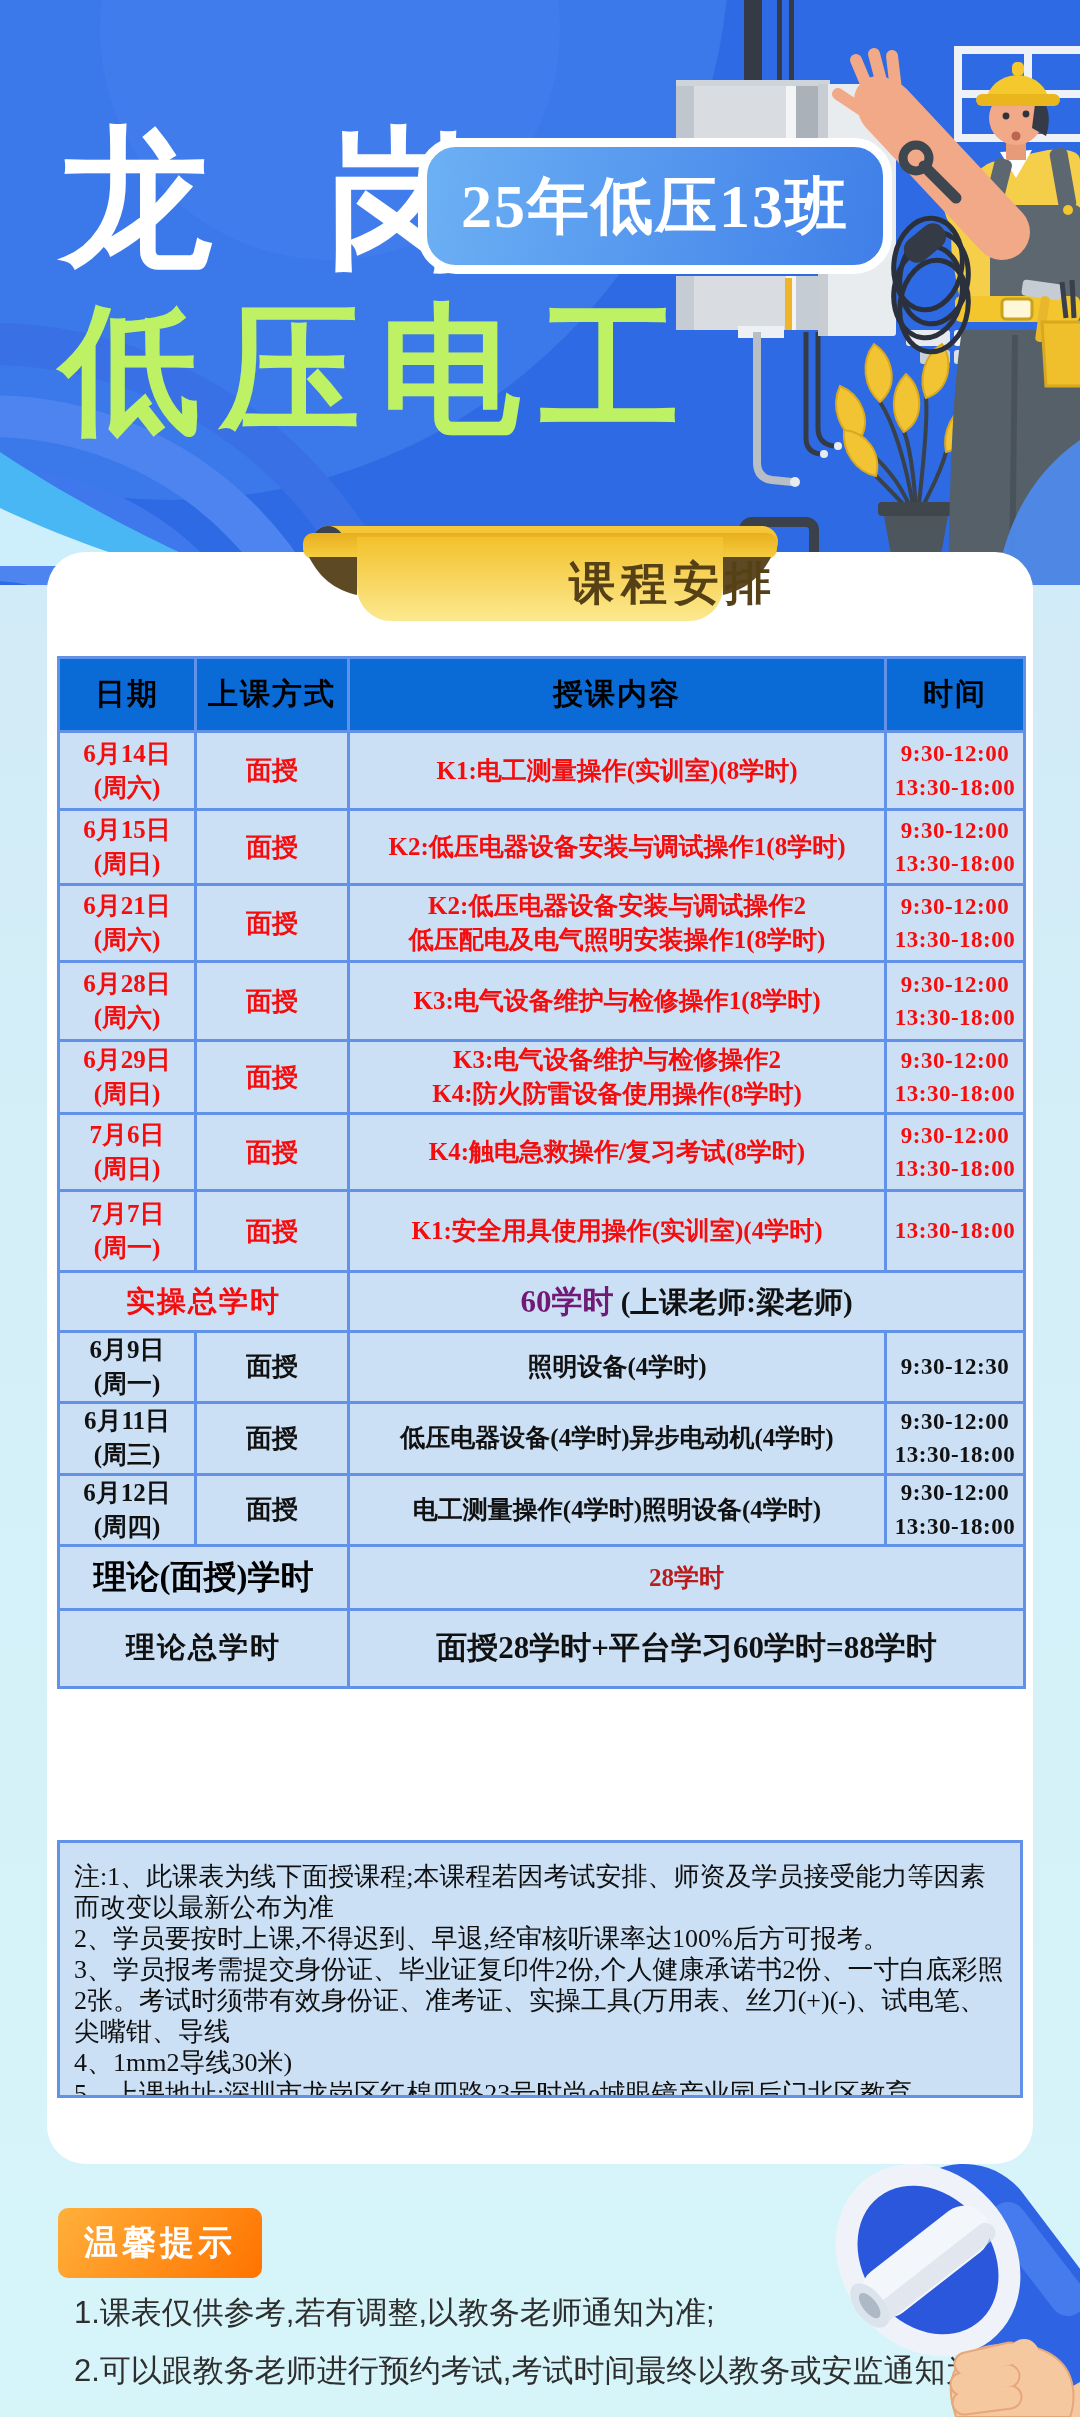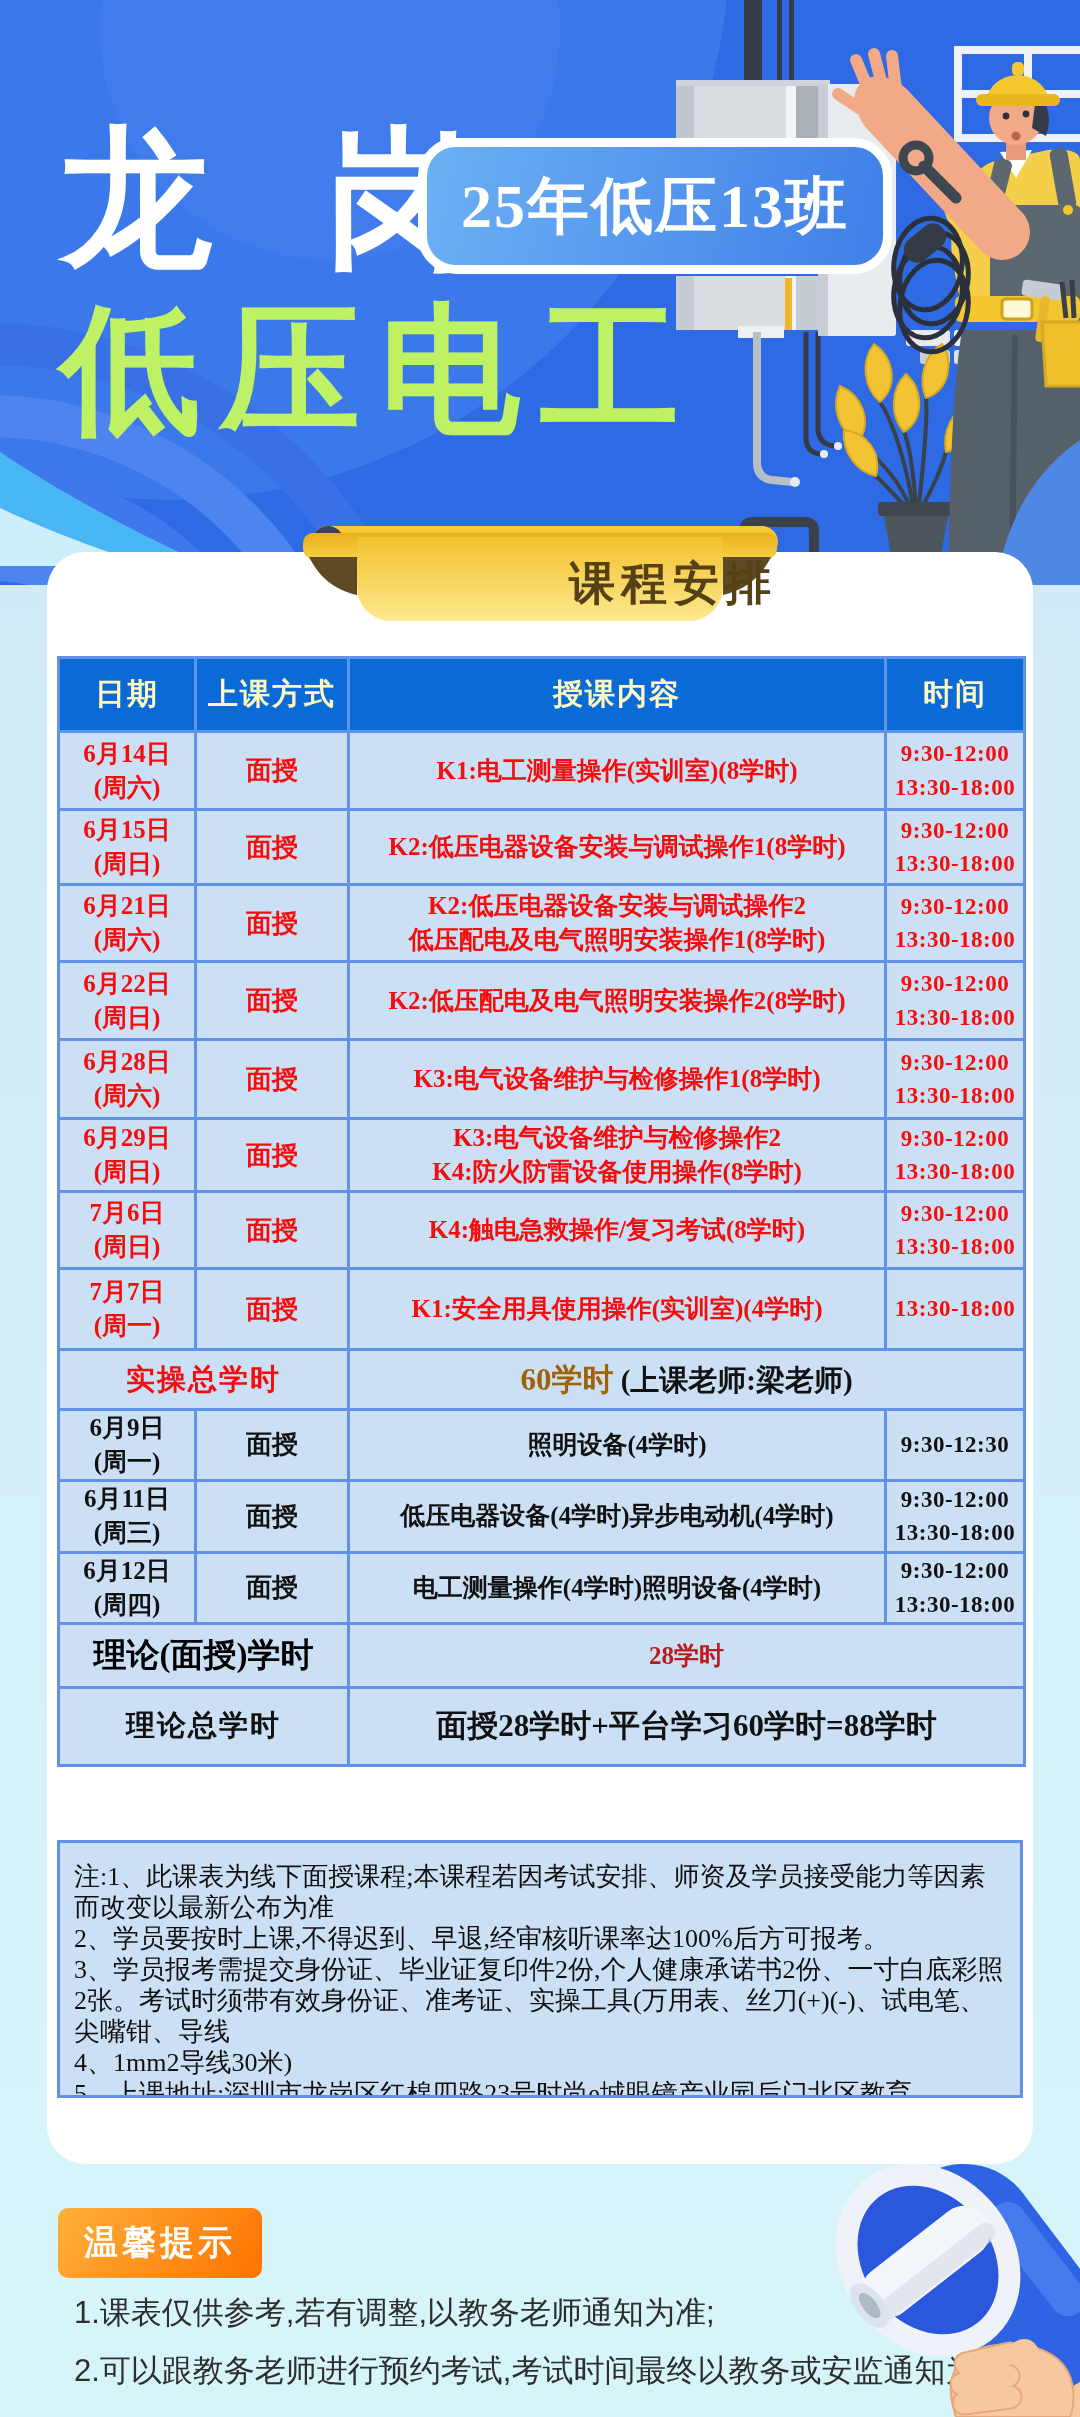--- a/index.html
+++ b/index.html
@@ -22,33 +22,33 @@
   .class-badge span{font-family:"Liberation Serif","DejaVu Serif",serif;font-size:62px;font-weight:700;color:#ffffff;letter-spacing:2px;}
   
   .card{position:absolute;left:47px;top:552px;width:986px;height:1612px;background:#ffffff;border-radius:38px;z-index:2;}
   
   .ribbon{position:absolute;left:303px;top:531px;width:474px;height:92px;z-index:5;}
   .ribbon .ribbon-label{position:absolute;left:0;top:22px;width:100%;text-align:right;font-size:46px;font-weight:800;color:#564116;letter-spacing:6px;}
   
   .sched{position:absolute;left:57px;top:656px;width:966px;border-collapse:collapse;table-layout:fixed;z-index:4;
          font-family:"Liberation Serif","DejaVu Serif",serif;}
   .sched th,.sched td{border:3px solid #6292e8;text-align:center;vertical-align:middle;padding:0 4px;overflow:hidden;}
-  .sched th{background:#0a6bd6;color:#fef9c3;font-family:"Liberation Sans","DejaVu Sans",sans-serif;font-size:30px;font-weight:800;letter-spacing:2px;}
+  .sched th{background:#0a6bd6;color:#000000;font-family:"Liberation Sans","DejaVu Sans",sans-serif;font-size:30px;font-weight:800;letter-spacing:2px;}
   .sched td{background:#cce0f5;font-weight:700;}
   .pr td{color:#f50d0d;}
   .thr td{color:#111111;}
   .date-cell{font-size:25px;line-height:1.35;}
   .meth-cell{font-size:26px;}
   .cont-cell{font-size:25px;line-height:1.35;}
   .time-cell{font-size:23px;line-height:1.45;letter-spacing:0.5px;}
   .line:empty{display:none;}
   .total-row td{background:#cce0f5;}
   .total-label{color:#f50d0d;font-size:29px;letter-spacing:2px;}
   .total-value{font-size:29px;color:#111111;}
-  .total-value .red-big{color:#a16207;font-size:31px;font-weight:800;}
+  .total-value .red-big{color:#701a75;font-size:31px;font-weight:800;}
   .face-label{color:#000000;font-size:33px;margin-top:24px;}
   .face-value{color:#b91c1c;font-size:25px;font-weight:700;}
   .ttl-label{color:#111111;font-size:29px;letter-spacing:2px;}
   .ttl-value{color:#111111;font-size:31px;font-weight:800;}
   
   .notes{position:absolute;left:57px;top:1840px;width:966px;height:258px;box-sizing:border-box;
          border:3px solid #6292e8;background:#cce0f5;padding:18px 12px 10px 14px;
          font-family:"Liberation Serif","DejaVu Serif",serif;font-size:26px;line-height:31px;color:#101010;z-index:4;overflow:hidden;}
   
   .tips-badge{position:absolute;left:58px;top:2208px;padding:12px 26px;border-radius:10px;
@@ -286,34 +286,20 @@
     </tr>
     <tr class="pr" style="height:77px">
       <td class="date-cell">
           <div class="line">6月21日</div>
           <div class="line">(周六)</div>
         </td>
       <td class="meth-cell">面授</td>
       <td class="cont-cell">
           <div class="line">K2:低压电器设备安装与调试操作2</div>
           <div class="line">低压配电及电气照明安装操作1(8学时)</div>
-        </td>
-      <td class="time-cell">
-          <div class="line">9:30-12:00</div>
-          <div class="line">13:30-18:00</div>
-        </td>
-    </tr>
-    <tr class="pr" style="height:78px">
-      <td class="date-cell">
-          <div class="line">6月22日</div>
-          <div class="line">(周日)</div>
-        </td>
-      <td class="meth-cell">面授</td>
-      <td class="cont-cell">
-          <div class="line">K2:低压配电及电气照明安装操作2(8学时)</div>
         </td>
       <td class="time-cell">
           <div class="line">9:30-12:00</div>
           <div class="line">13:30-18:00</div>
         </td>
     </tr>
     <tr class="pr" style="height:79px">
       <td class="date-cell">
           <div class="line">6月28日</div>
           <div class="line">(周六)</div>

